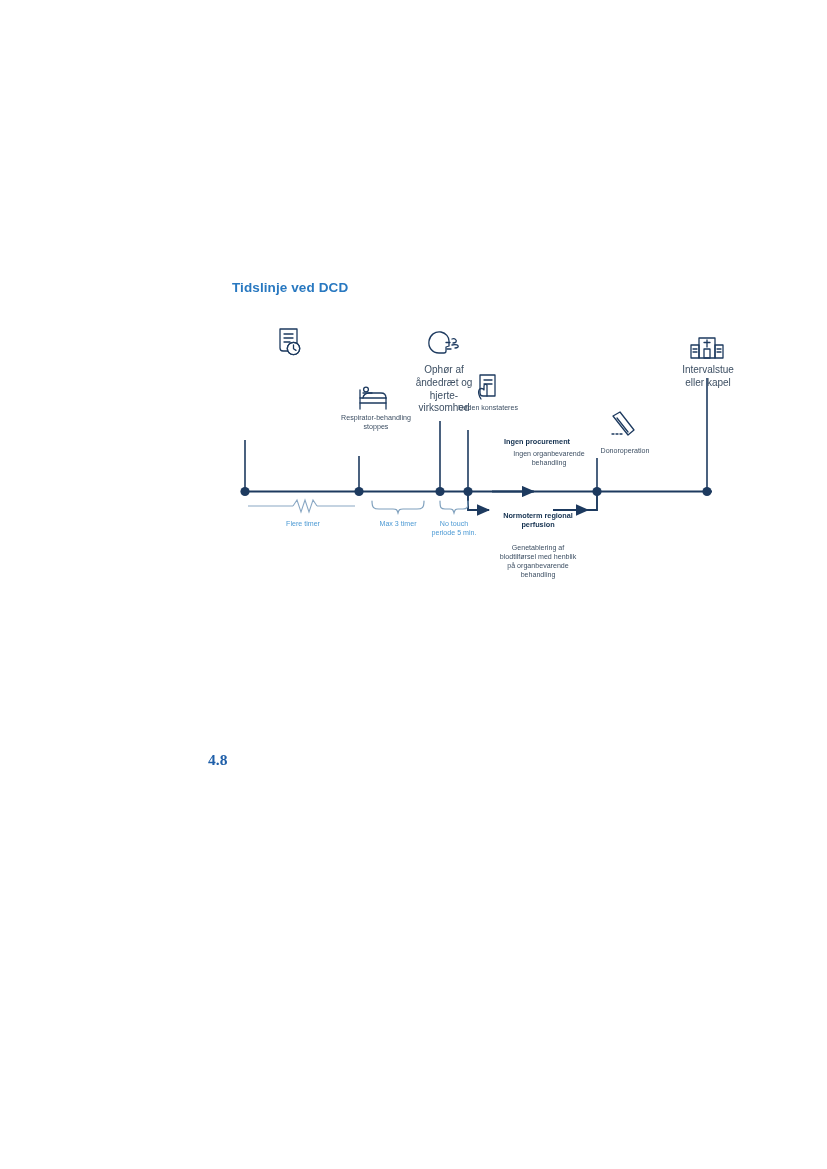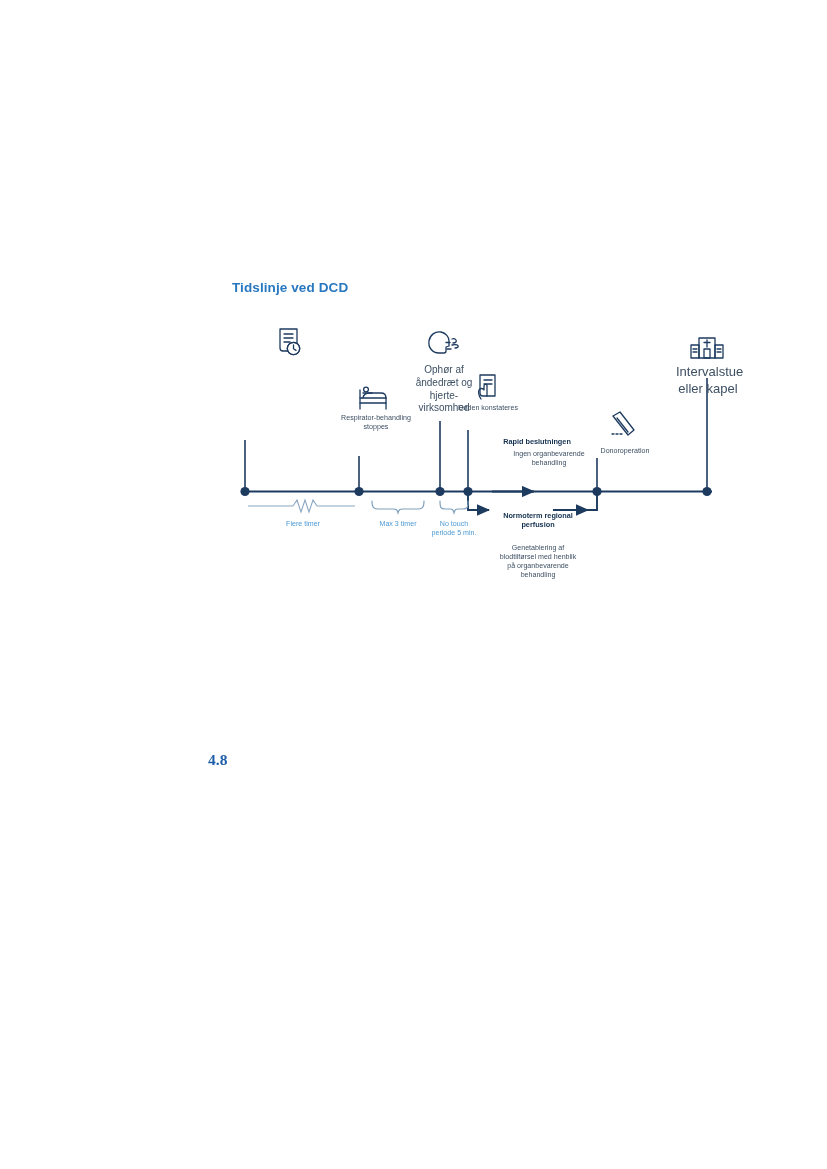--- a/index.html
+++ b/index.html
@@ -89,21 +89,21 @@
   #txt-rapid-body {
     left: 500px; top: 450px; width: 98px;
     font-size: 7.1px;
   }
   #txt-donor {
     left: 586px; top: 447px; width: 78px;
     font-size: 7.1px;
   }
   #txt-interval {
     left: 676px; top: 364px; width: 64px;
-    font-size: 13px;
+    font-size: 10px;
   }
   #txt-flere {
     left: 270px; top: 520px; width: 66px;
     font-size: 7.1px;
   }
   #txt-max3 {
     left: 370px; top: 520px; width: 56px;
     font-size: 7.1px;
   }
   #txt-notouch {
@@ -254,21 +254,21 @@
       </g>
     </svg>
 
 
     <div class="lbl" id="txt-respirator">Respirator-behandling stoppes</div>
 
     <div class="lbl" id="txt-ophor">Ophør af åndedræt og hjerte-virksomhed</div>
 
     <div class="lbl" id="txt-doden">Døden konstateres</div>
 
-    <div class="lbl lbl-bold" id="txt-rapid-title">Rapid beslutningen</div>
+    <div class="lbl lbl-bold" id="txt-rapid-title">Ingen procurement</div>
     <div class="lbl" id="txt-rapid-body">Ingen organbevarende behandling</div>
 
     <div class="lbl" id="txt-donor">Donoroperation</div>
 
     <div class="lbl" id="txt-interval">Intervalstue eller kapel</div>
 
     <div class="lbl lbl-blue" id="txt-flere">Flere timer</div>
 
     <div class="lbl lbl-blue" id="txt-max3">Max 3 timer</div>
 

